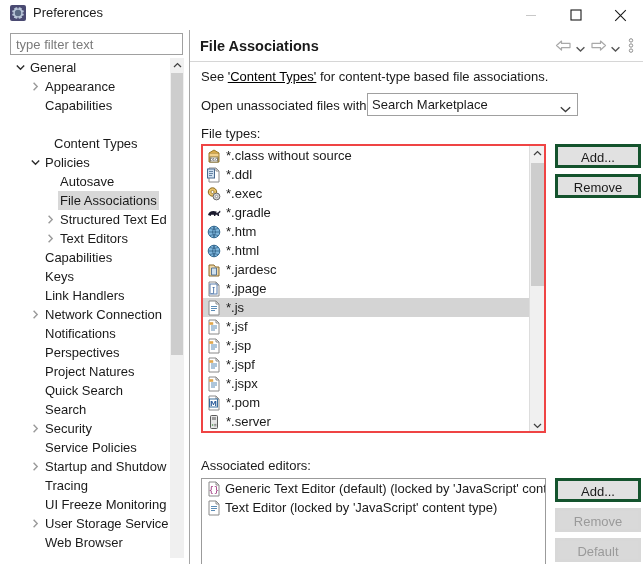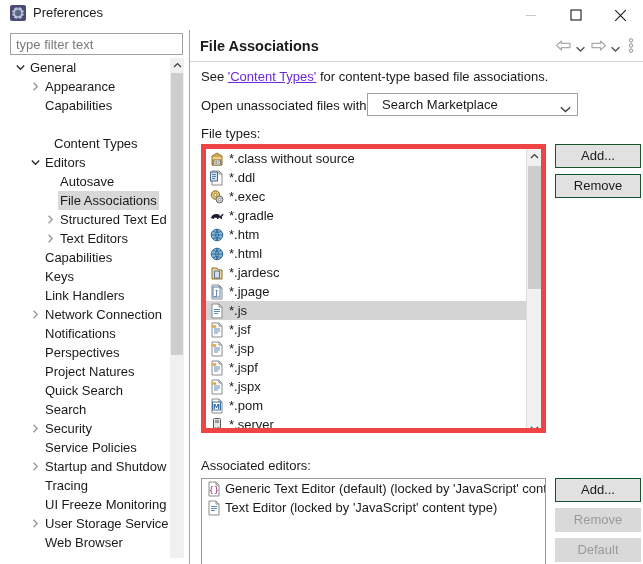--- a/index.html
+++ b/index.html
@@ -166,63 +166,63 @@
   }
 
   .see-line {
     position: absolute;
     left: 11px; top: 39px;
     font-size: 13px;
     color: #1a1a1a;
     white-space: nowrap;
   }
   .link {
-    color: #6d28d9;
+    color: #000000;
     text-decoration: underline;
     cursor: pointer;
   }
 
   .open-label {
     position: absolute;
     left: 11px; top: 68px;
     font-size: 13px;
     color: #1a1a1a;
   }
   .combo {
     position: absolute;
     left: 177px; top: 63px;
     width: 211px; height: 23px;
     border: 1px solid #a0a0a0;
     background: #ffffff;
     box-sizing: border-box;
   }
   .combo .val {
     position: absolute;
-    left: 14px; top: 3px;
+    left: 4px; top: 3px;
     font-size: 13px;
     color: #1a1a1a;
   }
   .combo .arrow {
     position: absolute;
     right: 6px; top: 7px;
   }
 
   .ft-label {
     position: absolute;
     left: 11px; top: 96px;
     font-size: 13px;
     color: #1a1a1a;
   }
 
   
   .list-box {
     position: absolute;
     left: 11px; top: 114px;
     width: 345px; height: 289px;
-    border: 5px solid #ef4444;
+    border: 2px solid #ef4444;
     background: #ffffff;
     box-sizing: border-box;
     overflow: hidden;
   }
   .ft-rows {
     position: absolute;
     left: 0; top: 0;
     width: 328px;
   }
   .ft-row {
@@ -261,21 +261,21 @@
     position: absolute;
     left: 1px; top: 17px;
     width: 13px; height: 123px;
     background: #cdcdcd;
   }
 
   
   .btn {
     position: absolute;
     width: 86px; height: 24px;
-    border: 1px solid #14532d;
+    border: 3px solid #14532d;
     background: #e1e1e1;
     font-family: "Liberation Sans", sans-serif;
     font-size: 13px;
     color: #1a1a1a;
     box-sizing: border-box;
     text-align: center;
     line-height: 22px;
     cursor: default;
     padding: 0;
   }
@@ -381,21 +381,21 @@
             <path d="M1.6 0.8 L5.2 4.5 L1.6 8.2" stroke="#9a9a9a" stroke-width="1.4" fill="none"></path>
           </svg>
         </span><span class="lbl" style="margin-left: 33px;">Appearance</span></div>
       <div class="tree-item"><span class="tw" style="left: 18px;"></span><span class="lbl" style="margin-left: 33px;">Capabilities</span></div>
       <div class="tree-item"><span class="tw" style="left: 18px;"></span></div>
       <div class="tree-item"><span class="tw" style="left: 18px;"></span><span class="lbl" style="margin-left: 42px;">Content Types</span></div>
       <div class="tree-item"><span class="tw" style="left: 18px;">
           <svg width="9" height="7" viewBox="0 0 9 7">
             <path d="M0.8 1.6 L4.5 5.2 L8.2 1.6" stroke="#2b2b2b" stroke-width="1.4" fill="none"></path>
           </svg>
-        </span><span class="lbl" style="margin-left: 33px;">Editors</span></div>
+        </span><span class="lbl" style="margin-left: 33px;">Policies</span></div>
       <div class="tree-item"><span class="tw" style="left: 33px;"></span><span class="lbl" style="margin-left: 48px;">Autosave</span></div>
       <div class="tree-item selected"><span class="tw" style="left: 33px;"></span><span class="lbl" style="margin-left: 48px;">File Associations</span></div>
       <div class="tree-item"><span class="tw" style="left: 33px;">
           <svg width="7" height="9" viewBox="0 0 7 9">
             <path d="M1.6 0.8 L5.2 4.5 L1.6 8.2" stroke="#9a9a9a" stroke-width="1.4" fill="none"></path>
           </svg>
         </span><span class="lbl" style="margin-left: 48px;">Structured Text Ed</span></div>
       <div class="tree-item"><span class="tw" style="left: 33px;">
           <svg width="7" height="9" viewBox="0 0 7 9">
             <path d="M1.6 0.8 L5.2 4.5 L1.6 8.2" stroke="#9a9a9a" stroke-width="1.4" fill="none"></path>

